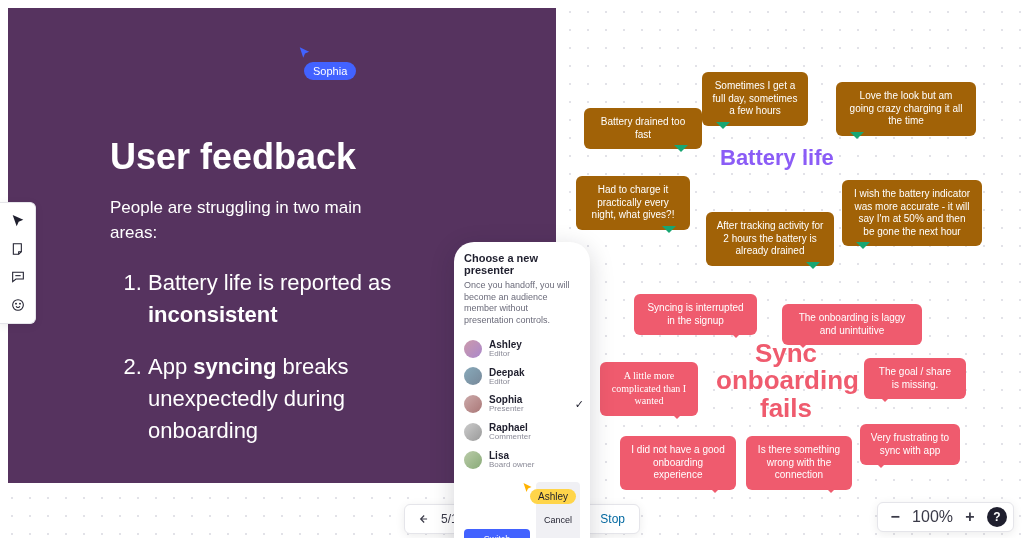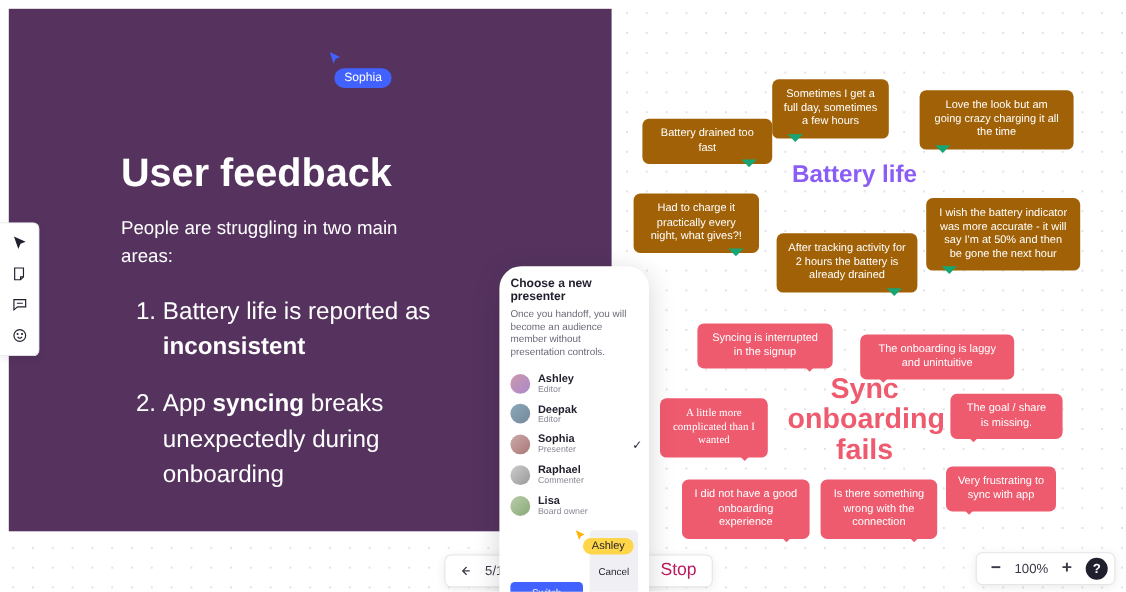--- a/index.html
+++ b/index.html
@@ -141,37 +141,37 @@
     display: flex; align-items: center; justify-content: center;
     cursor: pointer; color: #3a3a48; font-size: 12px;
     border-radius: 4px;
   }
   .pres-bar .pbtn svg { width: 14px; height: 14px; stroke: currentColor; fill: none; stroke-width: 2; }
   .pres-bar .count { font-size: 12px; color: #3a3a48; padding: 0 4px; }
   .pres-bar .people { color: #6b7cff; display: flex; align-items: center; gap: 2px; }
   .pres-bar .people svg { stroke: #6b7cff; }
   .pres-bar .people .num { font-size: 12px; }
   .pres-bar .sep { width: 1px; height: 18px; background: #e5e5ea; margin: 0 3px; }
-  .pres-bar .stop { font-size: 16px; padding: 0 8px; color: #be185d; }
+  .pres-bar .stop { font-size: 12px; padding: 0 8px; color: #0369a1; }
   
   .zoom-bar {
     position: absolute; right: 10px; bottom: 6px;
     height: 30px;
     background: #fff; border: 1px solid #e5e5ea; border-radius: 6px;
     box-shadow: 0 2px 10px rgba(0,0,0,0.08);
     display: flex; align-items: center; gap: 6px;
     padding: 0 6px;
     z-index: 40;
   }
   .zoom-bar .zbtn {
     width: 22px; height: 22px; display: flex; align-items: center; justify-content: center;
     cursor: pointer; color: #3a3a48; font-size: 16px; font-weight: 600;
     border-radius: 4px;
   }
-  .zoom-bar .zval { font-size: 12px; color: #3a3a48; }
+  .zoom-bar .zval { font-size: 16px; color: #3a3a48; }
   .zoom-bar .help {
     width: 20px; height: 20px; border-radius: 50%;
     background: #1f1f2e; color: #fff; font-size: 12px; font-weight: 700;
     display: flex; align-items: center; justify-content: center; cursor: pointer;
   }
 </style>
 </head>
 <body>
 
 <div class="canvas-bg"></div>

